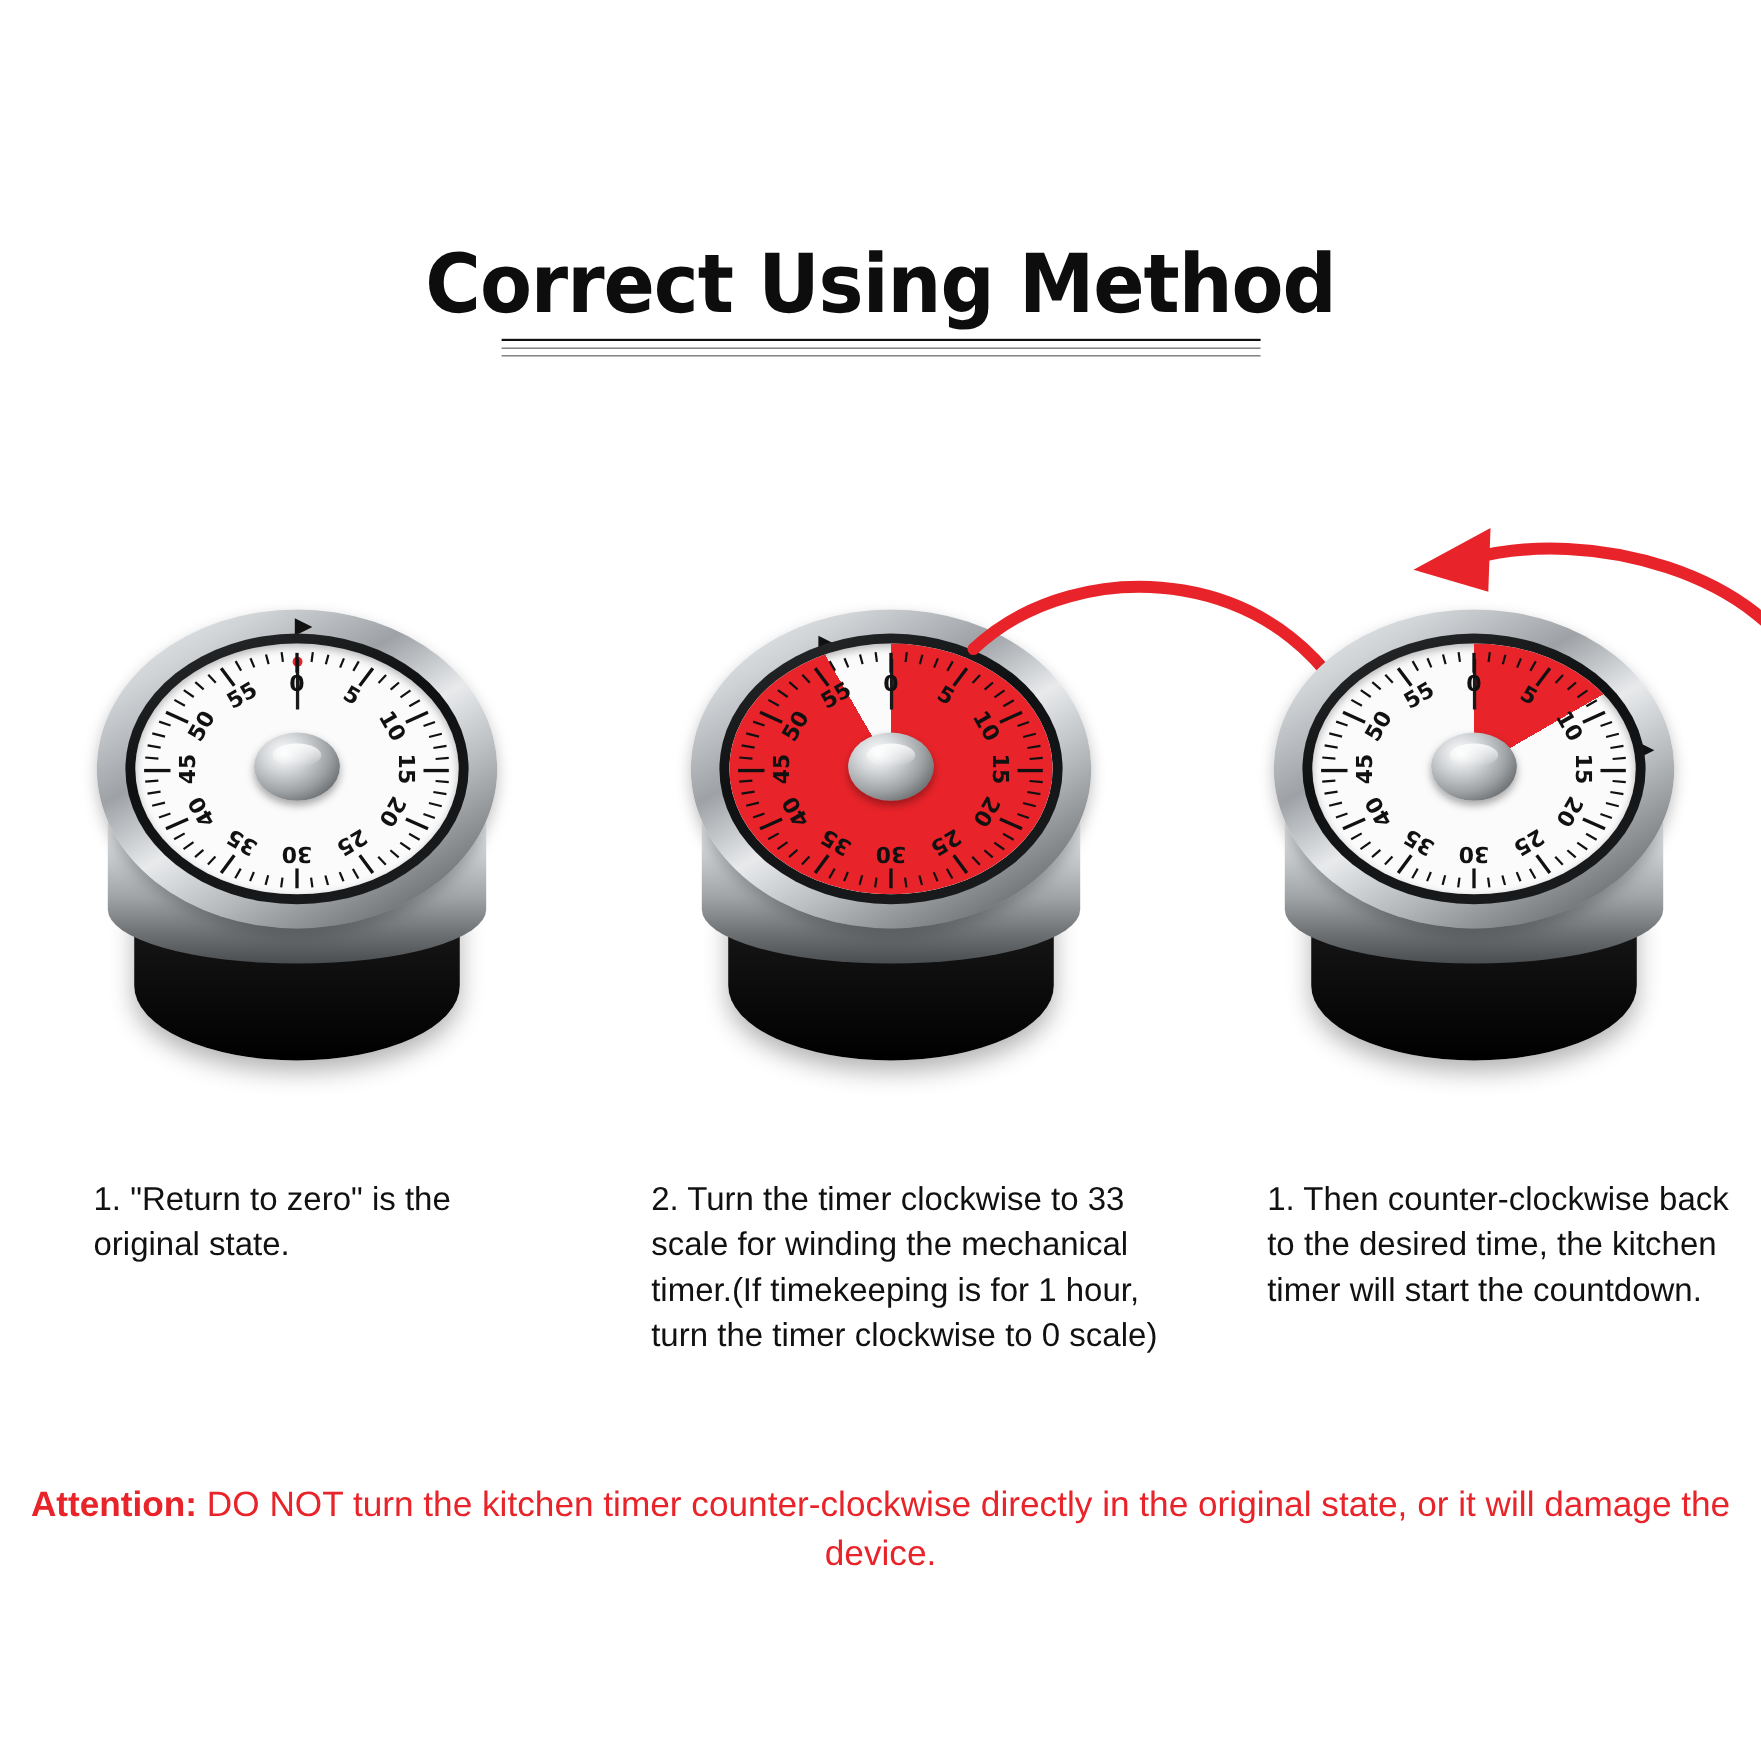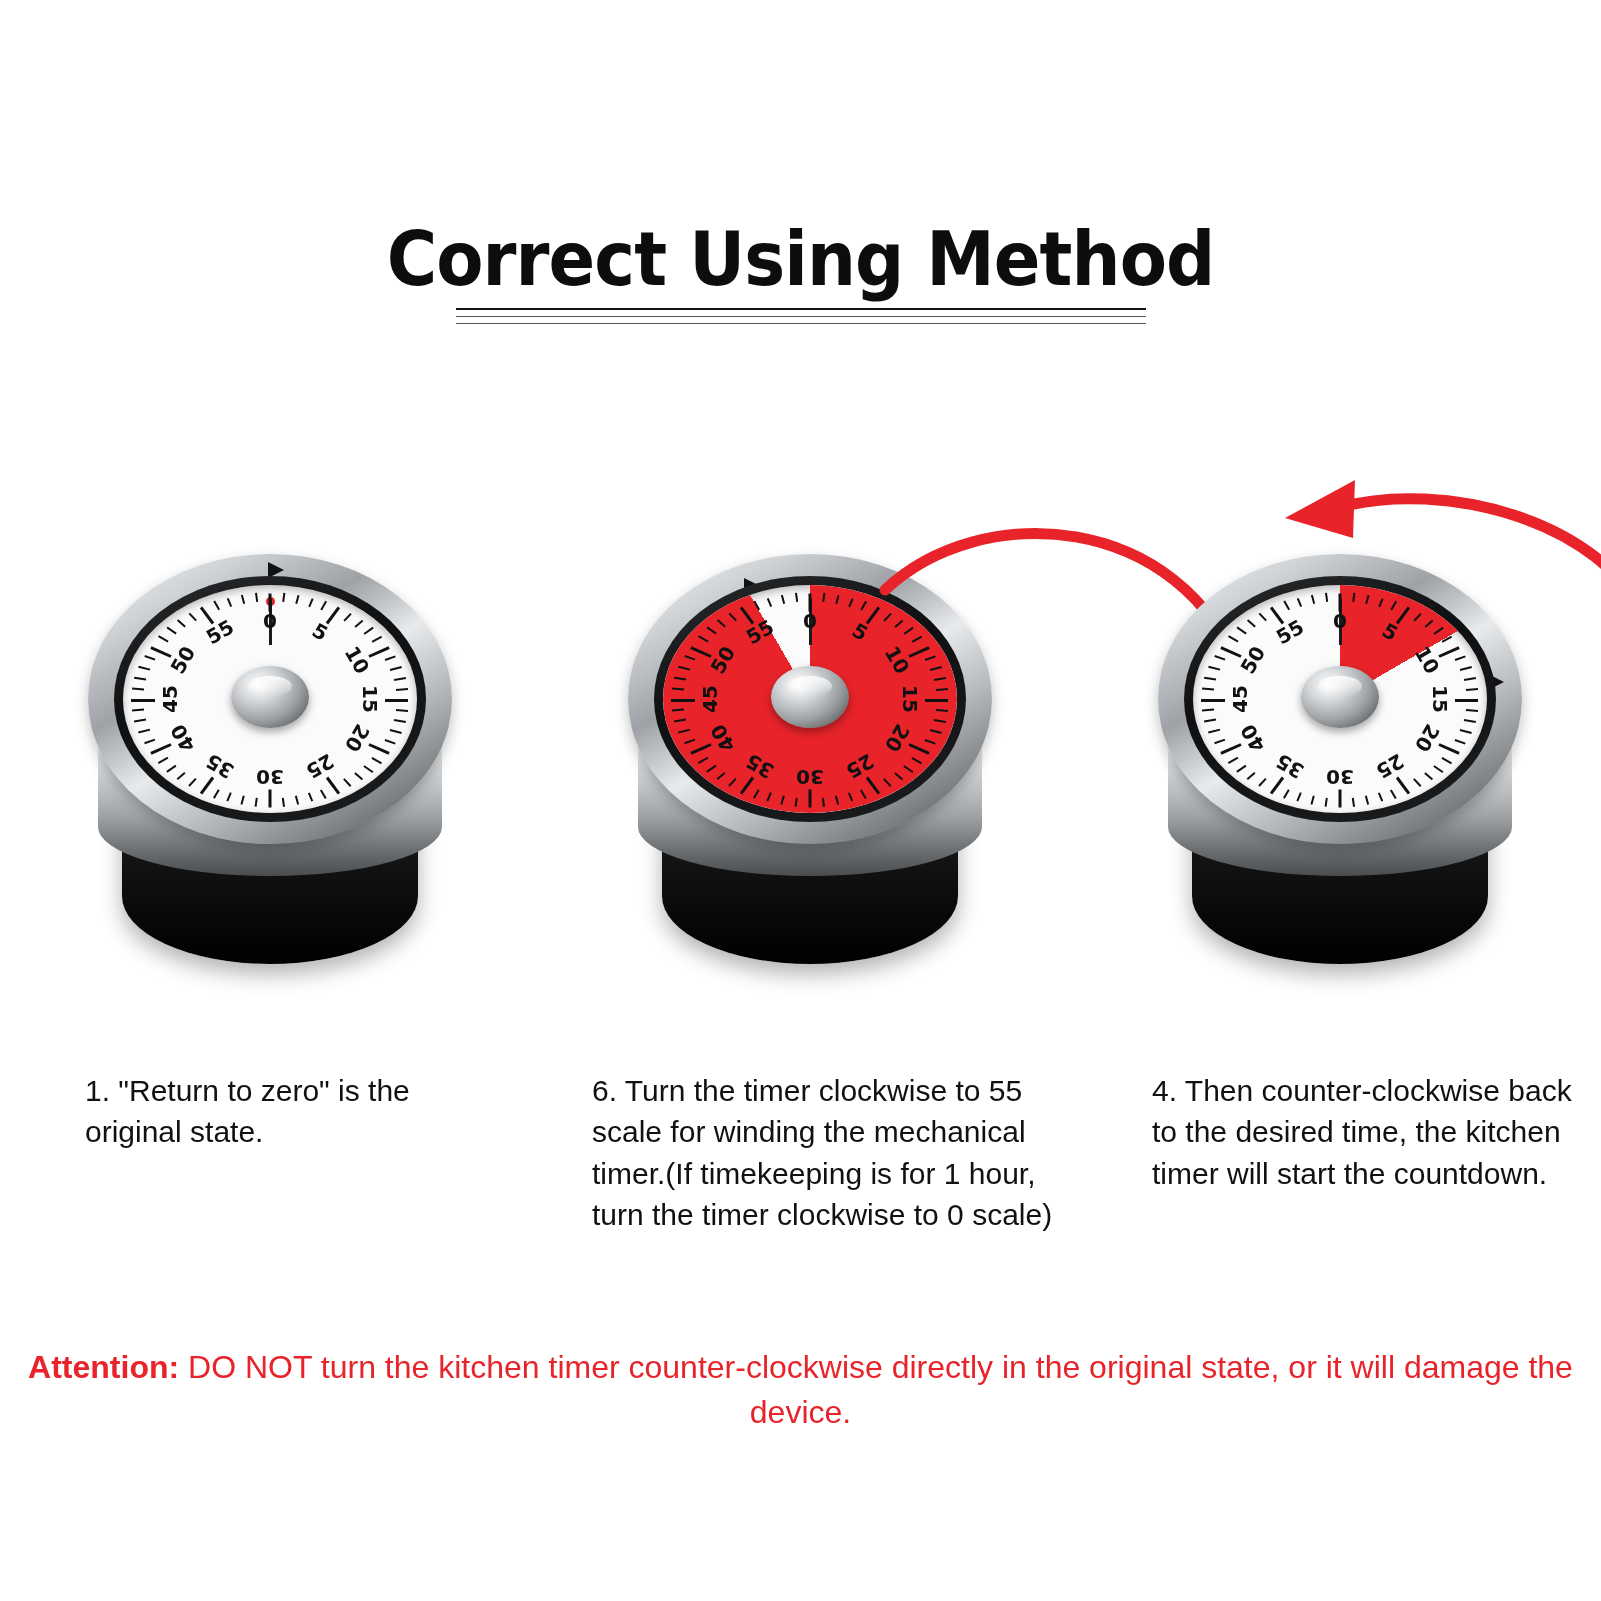--- a/index.html
+++ b/index.html
@@ -541,19 +541,19 @@
     <svg class="red-arrow-svg" width="420" height="200" viewBox="0 0 420 200" style="left:155px; top:-10px;">
       <path d="M400,160 C360,62 200,18 92,48" fill="none" stroke="#e8242a" stroke-width="11" stroke-linecap="round"></path>
       <polygon points="40,58 110,20 108,78" fill="#e8242a"></polygon>
     </svg>
   </div>
 
 </div>
 
 <div class="captions">
   <div class="caption c1">1. "Return to zero" is the original state.</div>
-  <div class="caption c2">6. Turn the timer clockwise to 55 scale for winding the mechanical timer.(If timekeeping is for 1 hour, turn the timer clockwise to 0 scale)</div>
-  <div class="caption c3">4. Then counter-clockwise back to the desired time, the kitchen timer will start the countdown.</div>
+  <div class="caption c2">2. Turn the timer clockwise to 33 scale for winding the mechanical timer.(If timekeeping is for 1 hour, turn the timer clockwise to 0 scale)</div>
+  <div class="caption c3">1. Then counter-clockwise back to the desired time, the kitchen timer will start the countdown.</div>
 </div>
 
 <div class="attention">
   <b>Attention:</b><span> DO NOT turn the kitchen timer counter-clockwise directly in the original state, or it will damage the device.</span>
 </div>
 
 </body></html>

